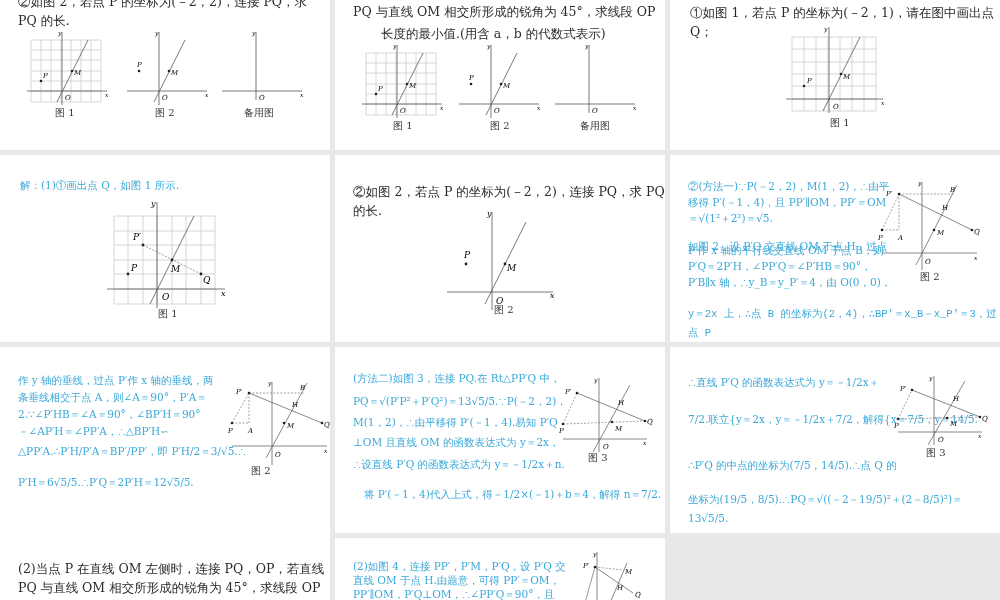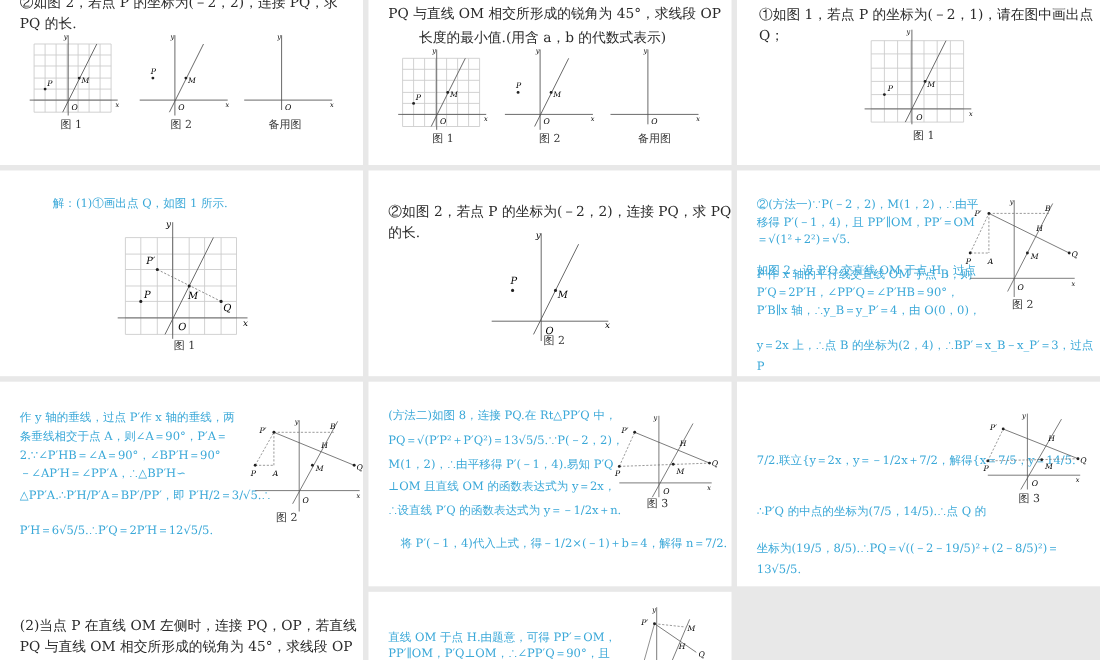--- a/index.html
+++ b/index.html
@@ -156,21 +156,21 @@
     <text x="22" y="58" font-size="7">P</text>
       <text x="58" y="54" font-size="7">M</text>
     <text x="48" y="84" font-size="7">O</text>
       <text x="96" y="80" font-size="6">x</text>
       <text x="39" y="6" font-size="6">y</text>
   </svg>
   <div class="cap" style="left:160px;top:116px;">图 1</div>
 </div>
 
 <div class="card" style="left:0;top:155px;width:330px;height:187px;">
-  <div class="t s" style="left:20px;top:21px;margin-left:28px;">解：(1)①画出点 Q，如图 1 所示.</div>
+  <div class="t s" style="left:20px;top:21px;">解：(1)①画出点 Q，如图 1 所示.</div>
   <svg width="130" height="110" style="left:105px;top:45px;">
     <g stroke="#ccc" stroke-width="0.8">
       <line x1="9" y1="16" x2="9" y2="104"></line>
         <line x1="23" y1="16" x2="23" y2="104"></line>
         <line x1="38" y1="16" x2="38" y2="104"></line>
         <line x1="52" y1="16" x2="52" y2="104"></line>
         <line x1="67" y1="16" x2="67" y2="104"></line>
         <line x1="81" y1="16" x2="81" y2="104"></line>
         <line x1="96" y1="16" x2="96" y2="104"></line>
         <line x1="110" y1="16" x2="110" y2="104"></line>
@@ -219,21 +219,21 @@
 </div>
 
 <div class="card" style="left:670px;top:155px;width:330px;height:187px;">
   <div class="t s" style="left:18px;top:22px;">②(方法一)∵P(－2，2)，M(1，2)，∴由平</div>
   <div class="t s" style="left:18px;top:38px;">移得 P′(－1，4)，且 PP′∥OM，PP′＝OM</div>
   <div class="t s" style="left:18px;top:54px;">＝√(1²＋2²)＝√5.</div>
   <div class="t s" style="left:18px;top:70px;margin-top:12px;">如图 2，设 P′Q 交直线 OM 于点 H，过点</div>
   <div class="t s" style="left:18px;top:86px;">P′作 x 轴的平行线交直线 OM 于点 B，则</div>
   <div class="t s" style="left:18px;top:102px;">P′Q＝2P′H，∠PP′Q＝∠P′HB＝90°，</div>
   <div class="t s" style="left:18px;top:118px;">P′B∥x 轴，∴y_B＝y_P′＝4，由 O(0，0)，</div>
-  <div class="t s" style="left:18px;top:150px;">y＝2x 上，∴点 B 的坐标为(2，4)，∴BP′＝x_B－x_P′＝3，过点 P</div>
+  <div class="t s" style="left:18px;top:150px;font-family:Liberation Mono, monospace;">y＝2x 上，∴点 B 的坐标为(2，4)，∴BP′＝x_B－x_P′＝3，过点 P</div>
   <svg width="100" height="90" style="left:212px;top:25px;">
     <line x1="0" y1="73" x2="95" y2="73" stroke="#555" stroke-width="0.7"></line>
     <line x1="40" y1="2" x2="40" y2="90" stroke="#555" stroke-width="0.7"></line>
     <line x1="34" y1="85" x2="75" y2="5" stroke="#555" stroke-width="0.7"></line>
     <line x1="17" y1="14" x2="72" y2="14" stroke="#666" stroke-width="0.6" stroke-dasharray="2,1.5"></line>
     <line x1="17" y1="14" x2="17" y2="50" stroke="#666" stroke-width="0.6" stroke-dasharray="2,1.5"></line>
     <line x1="0" y1="50" x2="17" y2="50" stroke="#666" stroke-width="0.6" stroke-dasharray="2,1.5"></line>
     <line x1="0" y1="50" x2="17" y2="14" stroke="#666" stroke-width="0.6" stroke-dasharray="2,1.5"></line>
     <line x1="17" y1="14" x2="90" y2="50" stroke="#555" stroke-width="0.7"></line>
     <circle cx="0" cy="50" r="1.3" fill="#222"></circle>
@@ -282,21 +282,21 @@
       <text x="55" y="48" font-size="7">M</text>
     <text x="92" y="47" font-size="7">Q</text>
       <text x="43" y="77" font-size="7">O</text>
       <text x="92" y="73" font-size="6">x</text>
       <text x="36" y="5" font-size="6">y</text>
   </svg>
   <div class="cap" style="left:251px;top:117px;">图 2</div>
 </div>
 
 <div class="card" style="left:335px;top:347px;width:330px;height:186px;">
-  <div class="t s" style="left:18px;top:22px;">(方法二)如图 8，连接 PQ.在 Rt△PP′Q 中，</div>
+  <div class="t s" style="left:18px;top:22px;">(方法二)如图 3，连接 PQ.在 Rt△PP′Q 中，</div>
   <div class="t s" style="left:18px;top:45px;">PQ＝√(P′P²＋P′Q²)＝13√5/5.∵P(－2，2)，</div>
   <div class="t s" style="left:18px;top:66px;">M(1，2)，∴由平移得 P′(－1，4).易知 P′Q</div>
   <div class="t s" style="left:18px;top:86px;">⊥OM 且直线 OM 的函数表达式为 y＝2x，</div>
   <div class="t s" style="left:18px;top:108px;">∴设直线 P′Q 的函数表达式为 y＝－1/2x＋n.</div>
   <div class="t s" style="left:18px;top:138px;margin-left:11px;">将 P′(－1，4)代入上式，得－1/2×(－1)＋b＝4，解得 n＝7/2.</div>
   <svg width="95" height="85" style="left:228px;top:30px;">
     <line x1="0" y1="62" x2="84" y2="62" stroke="#555" stroke-width="0.7"></line>
     <line x1="36" y1="1" x2="36" y2="75" stroke="#555" stroke-width="0.7"></line>
     <line x1="30" y1="75" x2="67" y2="8" stroke="#555" stroke-width="0.7"></line>
     <line x1="14" y1="16" x2="82" y2="44" stroke="#555" stroke-width="0.7"></line>
@@ -312,20 +312,21 @@
     <text x="52" y="54" font-size="7">M</text>
       <text x="84" y="47" font-size="7">Q</text>
       <text x="40" y="72" font-size="7">O</text>
       <text x="80" y="68" font-size="6">x</text>
       <text x="31" y="5" font-size="6">y</text>
   </svg>
   <div class="cap" style="left:253px;top:104px;">图 3</div>
 </div>
 
 <div class="card" style="left:670px;top:347px;width:330px;height:186px;">
+  <div class="t s" style="left:18px;top:26px;">∴直线 P′Q 的函数表达式为 y＝－1/2x＋</div>
   <div class="t s" style="left:18px;top:63px;">7/2.联立{y＝2x，y＝－1/2x＋7/2，解得{x＝7/5，y＝14/5.</div>
   <div class="t s" style="left:18px;top:109px;">∴P′Q 的中点的坐标为(7/5，14/5).∴点 Q 的</div>
   <div class="t s" style="left:18px;top:143px;">坐标为(19/5，8/5).∴PQ＝√((－2－19/5)²＋(2－8/5)²)＝13√5/5.</div>
   <svg width="95" height="85" style="left:228px;top:28px;">
     <line x1="0" y1="57" x2="84" y2="57" stroke="#555" stroke-width="0.7"></line>
     <line x1="36" y1="1" x2="36" y2="70" stroke="#555" stroke-width="0.7"></line>
     <line x1="30" y1="70" x2="67" y2="6" stroke="#555" stroke-width="0.7"></line>
     <line x1="14" y1="15" x2="82" y2="42" stroke="#555" stroke-width="0.7"></line>
     <line x1="0" y1="44" x2="14" y2="15" stroke="#666" stroke-width="0.6" stroke-dasharray="2,1.5"></line>
     <line x1="0" y1="44" x2="82" y2="42" stroke="#666" stroke-width="0.6" stroke-dasharray="2,1.5"></line>
@@ -344,20 +345,21 @@
   </svg>
   <div class="cap" style="left:256px;top:99px;">图 3</div>
 </div>
 
 <div class="card" style="left:0;top:538px;width:330px;height:62px;">
   <div class="t q" style="left:18px;top:21px;">(2)当点 P 在直线 OM 左侧时，连接 PQ，OP，若直线</div>
   <div class="t q" style="left:18px;top:40px;">PQ 与直线 OM 相交所形成的锐角为 45°，求线段 OP</div>
 </div>
 
 <div class="card" style="left:335px;top:538px;width:330px;height:62px;">
+  <div class="t s" style="left:18px;top:19px;">(2)如图 4，连接 PP′，P′M，P′Q，设 P′Q 交</div>
   <div class="t s" style="left:18px;top:33px;">直线 OM 于点 H.由题意，可得 PP′＝OM，</div>
   <div class="t s" style="left:18px;top:47px;">PP′∥OM，P′Q⊥OM，∴∠PP′Q＝90°，且</div>
   <svg width="70" height="60" style="left:240px;top:12px;">
     <line x1="22" y1="2" x2="22" y2="60" stroke="#555" stroke-width="0.7"></line>
     <line x1="20" y1="17" x2="48" y2="20" stroke="#666" stroke-width="0.6" stroke-dasharray="2,1.5"></line>
     <line x1="20" y1="17" x2="58" y2="43" stroke="#555" stroke-width="0.7"></line>
     <line x1="32" y1="60" x2="52" y2="13" stroke="#555" stroke-width="0.7"></line>
     <line x1="8" y1="60" x2="20" y2="17" stroke="#555" stroke-width="0.6"></line>
     <circle cx="20" cy="17" r="1.3" fill="#222"></circle>
     <text x="8" y="18" font-size="7">P′</text>

